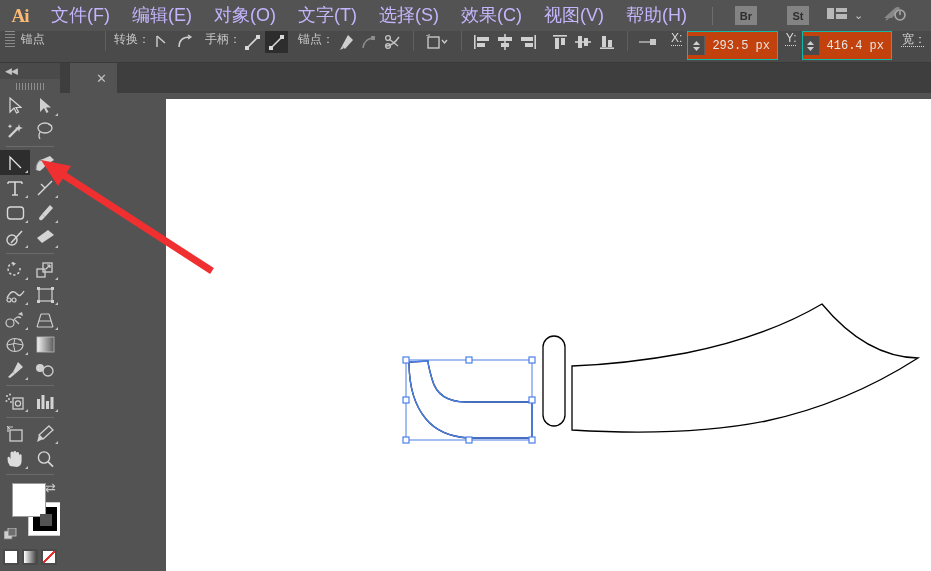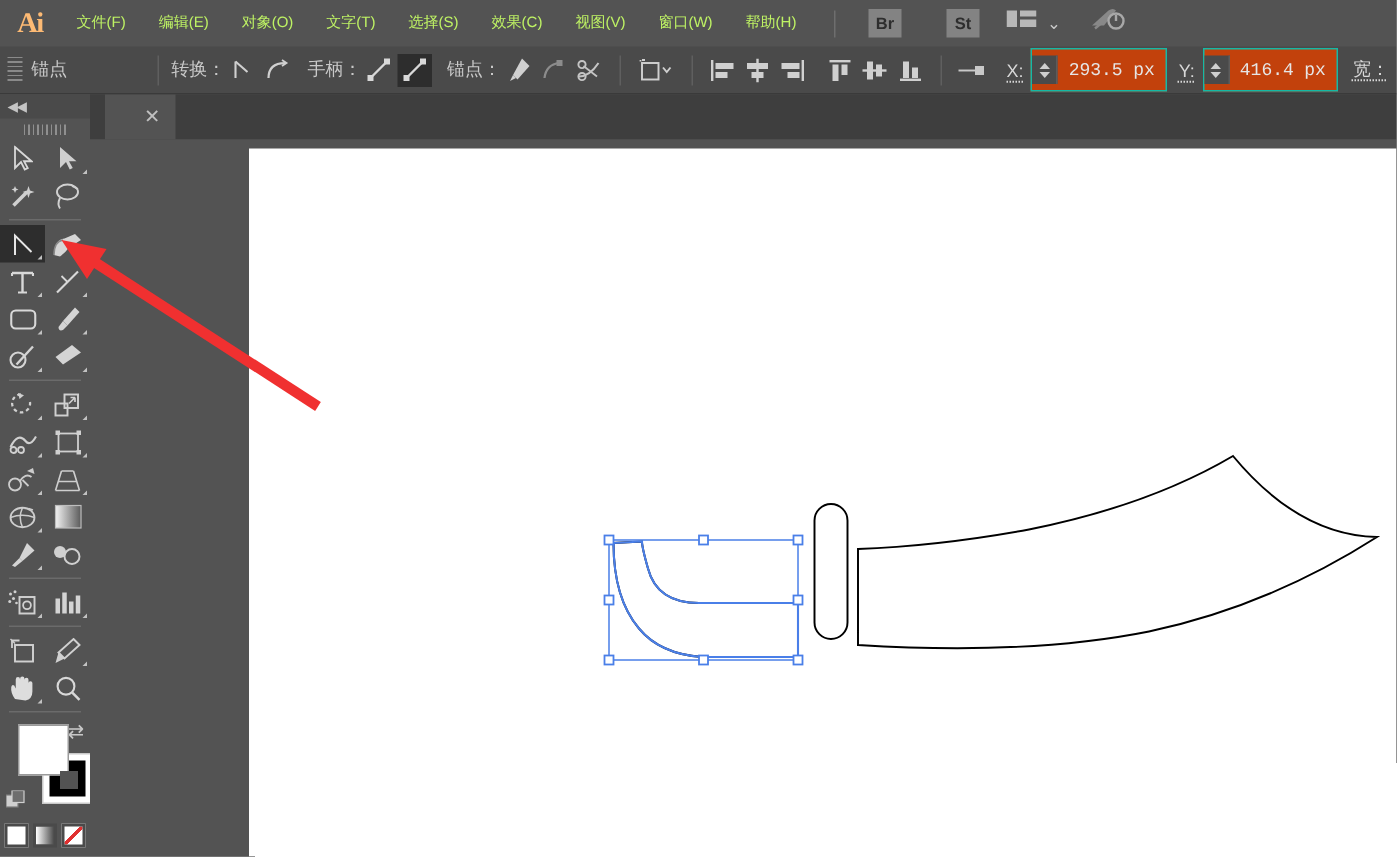--- a/index.html
+++ b/index.html
@@ -18,21 +18,21 @@
     display: flex; align-items: center;
   }
   .ai-logo {
     width: 40px; text-align: center;
     color: #fdba74; font-size: 19px; font-weight: bold;
     font-family: "Liberation Serif", serif;
     letter-spacing: -1px;
   }
   .menu-item {
     padding: 0 11px; height: 31px; line-height: 31px;
-    color: #bef264; font-size: 10px; white-space: nowrap;
+    color: #c4b5fd; font-size: 18px; white-space: nowrap;
   }
   .menu-sep {
     width: 1px; height: 18px; background: #6e6e6e; margin: 0 10px 0 14px;
   }
   .app-badge {
     width: 22px; height: 19px; margin-right: 18px;
     background: #838383; color: #2e2e2e;
     font-size: 11px; font-weight: bold;
     display: flex; align-items: center; justify-content: center;
     font-family: "Liberation Sans", sans-serif;
@@ -40,21 +40,21 @@
   }
   .layout-icon { display: flex; align-items: center; gap: 7px; margin-right: 20px; }
   .chev { color: #c8c8c8; font-size: 11px; }
   .rocket { opacity: 0.75; }
 
   
   .controlbar {
     position: absolute; left: 0; top: 31px; width: 931px; height: 32px;
     background: #4a4a4a;
     border-bottom: 1px solid #3a3a3a;
-    display: flex; align-items: center;
+    display: flex; align-items: flex-start;
   }
   .cb-grip {
     width: 10px; height: 18px; margin: 0 6px 0 5px;
     background: repeating-linear-gradient(to bottom, #8a8a8a 0 1px, transparent 1px 3px);
   }
   .cb-label { color: #c9c9c9; font-size: 12px; white-space: nowrap; }
   .cb-sep { width: 1px; height: 20px; background: #5f5f5f; margin: 0 8px; }
   .cb-btn {
     width: 24px; height: 22px;
     display: flex; align-items: center; justify-content: center;
@@ -188,21 +188,20 @@
 
   <div class="menubar">
     <div class="ai-logo">Ai</div>
     <div class="menu-item">文件(F)</div>
     <div class="menu-item">编辑(E)</div>
     <div class="menu-item">对象(O)</div>
     <div class="menu-item">文字(T)</div>
     <div class="menu-item">选择(S)</div>
     <div class="menu-item">效果(C)</div>
     <div class="menu-item">视图(V)</div>
-    <div class="menu-item">窗口(W)</div>
     <div class="menu-item">帮助(H)</div>
     <div class="menu-sep"></div>
     <div class="app-badge">Br</div>
     <div class="app-badge">St</div>
     <div class="layout-icon">
       <span>
         <svg width="20" height="14" viewBox="0 0 20 14">
           <rect x="0" y="1" width="7" height="11" fill="#b8b8b8"></rect>
           <rect x="9" y="1" width="11" height="4" fill="#b8b8b8"></rect>
           <rect x="9" y="7" width="11" height="5" fill="#b8b8b8"></rect>

